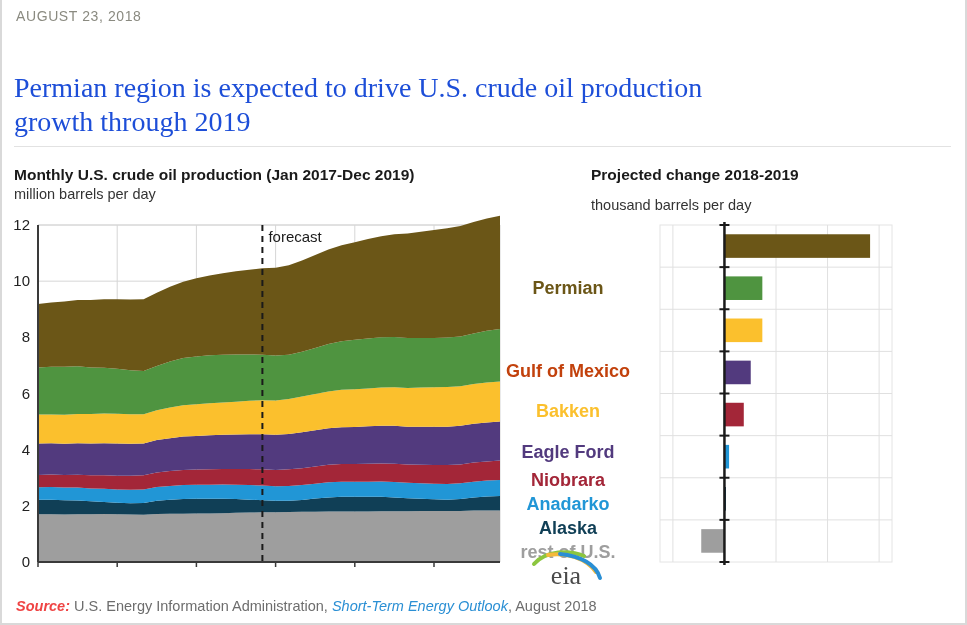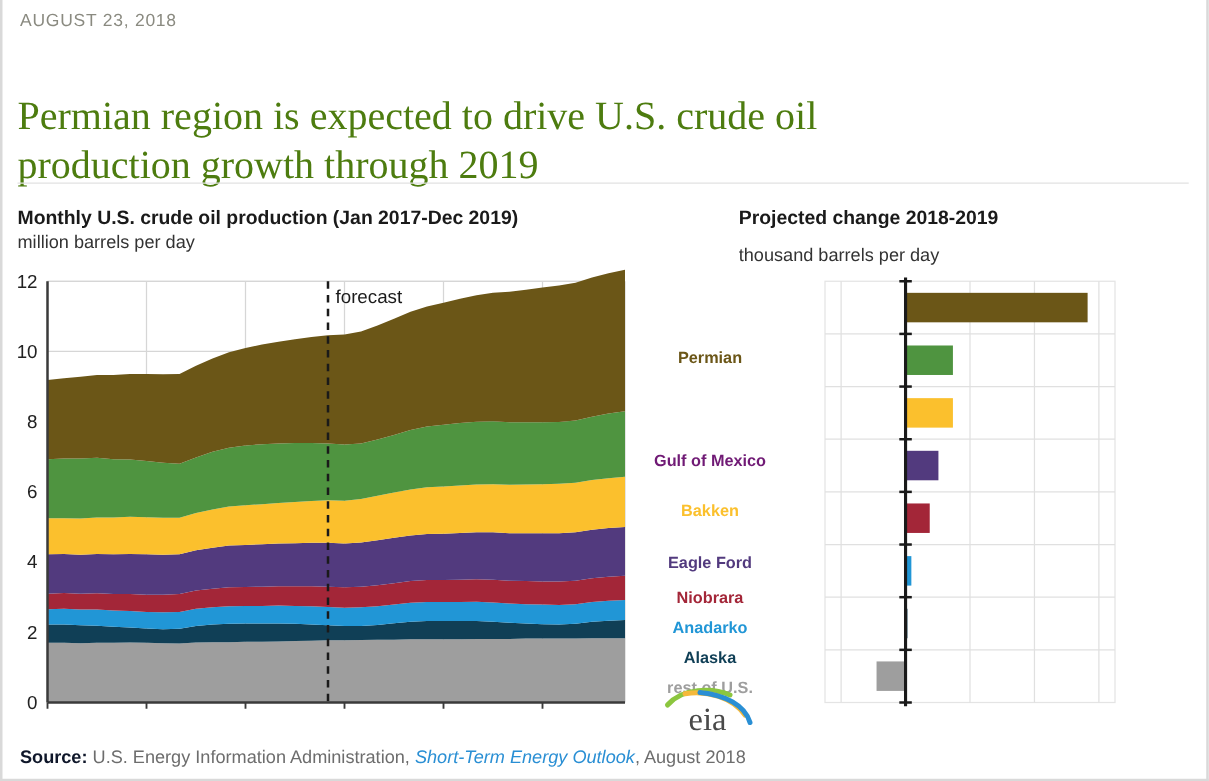--- a/index.html
+++ b/index.html
@@ -16,22 +16,22 @@
 
   .date-line{
     position:absolute;left:16px;top:8px;
     font-size:14px;letter-spacing:.6px;color:#8a8a80;
     font-family:"Liberation Sans", sans-serif;
   }
 
   .headline{
     position:absolute;left:14px;top:52px;width:700px;
     font-family:"Liberation Serif", serif;
-    font-size:32px;line-height:1.22;
-    color:#4d7c0f;font-weight:400;
+    font-size:28px;line-height:1.22;
+    color:#1d4ed8;font-weight:400;
   }
 
   .rule{
     position:absolute;left:14px;top:146px;width:937px;height:1px;
     background:#e2e2e2;
   }
 
   
   .panel-title{
     position:absolute;
@@ -55,42 +55,42 @@
   #area-chart{
     position:absolute;left:0px;top:212px;width:520px;height:360px;
   }
 
   
   #legend{
     position:absolute;left:498px;top:262px;width:140px;height:300px;
   }
   .legend-item{
     position:absolute;width:140px;text-align:center;
-    font-size:13px;font-weight:bold;
+    font-size:18px;font-weight:bold;
     font-family:"Liberation Sans", sans-serif;
     white-space:nowrap;
   }
 
   
   #eia-logo{
     position:absolute;left:520px;top:548px;width:92px;height:40px;
   }
 
   
   #bar-chart{
     position:absolute;left:600px;top:212px;width:300px;height:360px;
   }
 
   
   .source{
     position:absolute;left:16px;top:598px;
     font-size:14.5px;color:#6d6d6d;
     font-family:"Liberation Sans", sans-serif;
   }
-  .source b{color:#0f172a;}
+  .source b{color:#ef4444;font-style:italic;}
   .source .pub{color:#2a8fd4;font-style:italic;}
   .edge-line{
     position:absolute;left:0;top:0;width:2px;height:625px;background:#d9d9d9;
   }
   .edge-line.right{left:965px;}
   .edge-line.bottom{left:0;top:623px;width:967px;height:2px;}
 </style>
 </head>
 <body>
 
@@ -157,21 +157,21 @@
         <text x="275.59999999999997" y="372" text-anchor="middle" font-family="Liberation Sans, sans-serif" font-size="15" fill="#222">Jul-18</text>
         <line x1="354.8" y1="350" x2="354.8" y2="355" stroke="#3a3a3a" stroke-width="1.5"></line>
         <text x="354.8" y="372" text-anchor="middle" font-family="Liberation Sans, sans-serif" font-size="15" fill="#222">Jan-19</text>
         <line x1="434" y1="350" x2="434" y2="355" stroke="#3a3a3a" stroke-width="1.5"></line>
         <text x="434" y="372" text-anchor="middle" font-family="Liberation Sans, sans-serif" font-size="15" fill="#222">Jul-19</text>
       </svg>
   </div>
 
   <div id="legend">
       <div class="legend-item" style="top: 16px; color: rgb(107, 86, 23);"><span>Permian</span></div>
-      <div class="legend-item" style="top: 99px; color: #701a75;"><span>Gulf of Mexico</span></div>
+      <div class="legend-item" style="top: 99px; color: #c2410c;"><span>Gulf of Mexico</span></div>
       <div class="legend-item" style="top: 139px; color: rgb(251, 192, 45);"><span>Bakken</span></div>
       <div class="legend-item" style="top: 180px; color: rgb(82, 58, 126); text-align: center;"><span>Eagle Ford</span></div>
       <div class="legend-item" style="top: 208px; color: rgb(163, 38, 56);"><span>Niobrara</span></div>
       <div class="legend-item" style="top: 232px; color: rgb(33, 150, 214);"><span>Anadarko</span></div>
       <div class="legend-item" style="top: 256px; color: rgb(16, 63, 86);"><span>Alaska</span></div>
       <div class="legend-item" style="top: 280px; color: rgb(158, 158, 158);"><span>rest of U.S.</span></div>
     </div>
 
   <div id="eia-logo">
     <svg width="92" height="40" viewBox="0 0 92 40">

